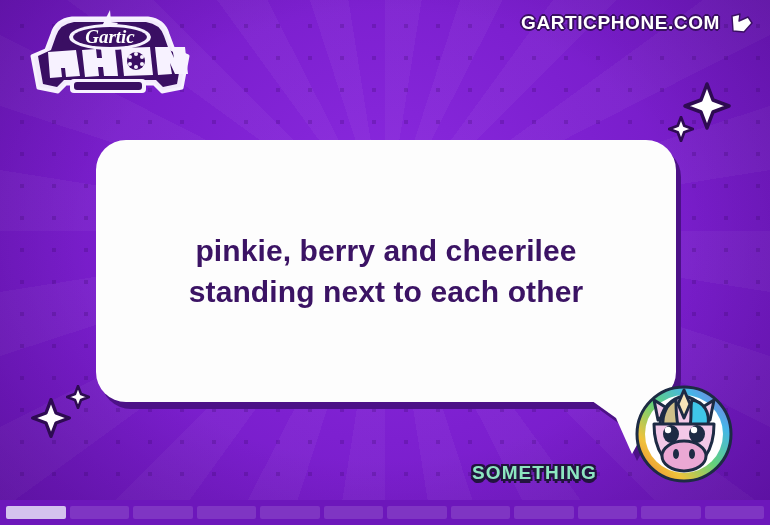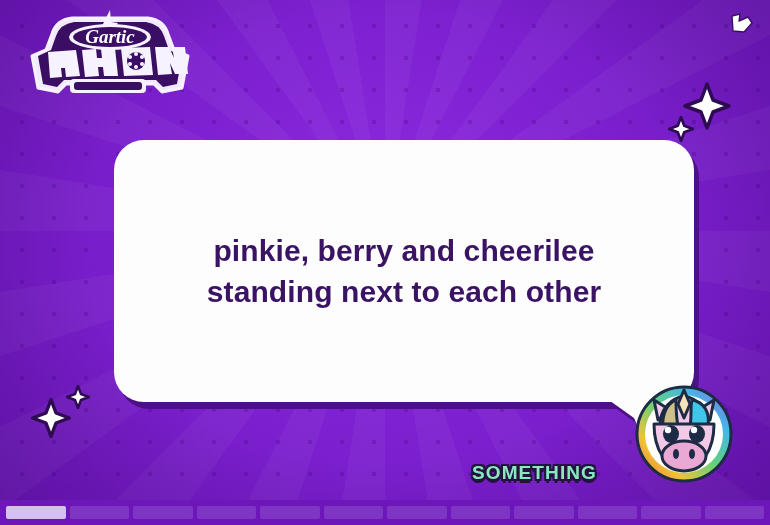--- a/index.html
+++ b/index.html
@@ -58,21 +58,21 @@
        2px 0 0 #3a0f63, -2px 0 0 #3a0f63, 0 2px 0 #3a0f63, 0 -2px 0 #3a0f63,
        1px 1px 0 #3a0f63, -1px -1px 0 #3a0f63, 1px -1px 0 #3a0f63, -1px 1px 0 #3a0f63;
   }
   .cursor-ic { width:26px; height:22px; display:block; }
 
   
   .spk { position:absolute; }
   .spk svg { display:block; width:100%; height:100%; }
 
   
-  .bubble-wrap { position:absolute; left:114px; top:140px; width:580px; height:262px; }
+  .bubble-wrap { position:absolute; left:96px; top:140px; width:580px; height:262px; }
   .bubble-shadow {
     position:absolute; left:5px; top:7px; width:580px; height:262px;
     background:#4c1187; border-radius:30px;
   }
   .bubble {
     position:absolute; left:0; top:0; width:580px; height:262px;
     background:#fdfdfd; border-radius:30px;
     display:flex; align-items:center; justify-content:center;
   }
   .bubble-text {
@@ -152,20 +152,21 @@
           <circle cx="108" cy="58" r="2"></circle>
             <circle cx="108" cy="51" r="2"></circle>
         </g>
         <rect x="48" y="73" width="76" height="14" rx="4" fill="#f7f2ff"></rect>
         <rect x="52" y="76" width="68" height="8" rx="3" fill="#3a0f63"></rect>
       </g>
     </svg>
   </div>
 
   <div class="site-url">
+    <span class="txt">GARTICPHONE.COM</span>
     <span>
       <svg class="cursor-ic" viewBox="0 0 26 22" xmlns="http://www.w3.org/2000/svg">
         <path d="M4 4 L12 2 L11 9 L20 5 L24 11 L16 20 L5 19 Z" fill="#ffffff" stroke="#3a0f63" stroke-width="1.4" stroke-linejoin="round"></path>
       </svg>
     </span>
   </div>
 
   <div class="spk" style="left:683px; top:82px; width:48px; height:48px;">
     <svg viewBox="0 0 48 48">
         <path d="M24 2 L30 18 L46 24 L30 30 L24 46 L18 30 L2 24 L18 18 Z" fill="#ffffff" stroke="#2e0b52" stroke-width="3.5" stroke-linejoin="round"></path>

